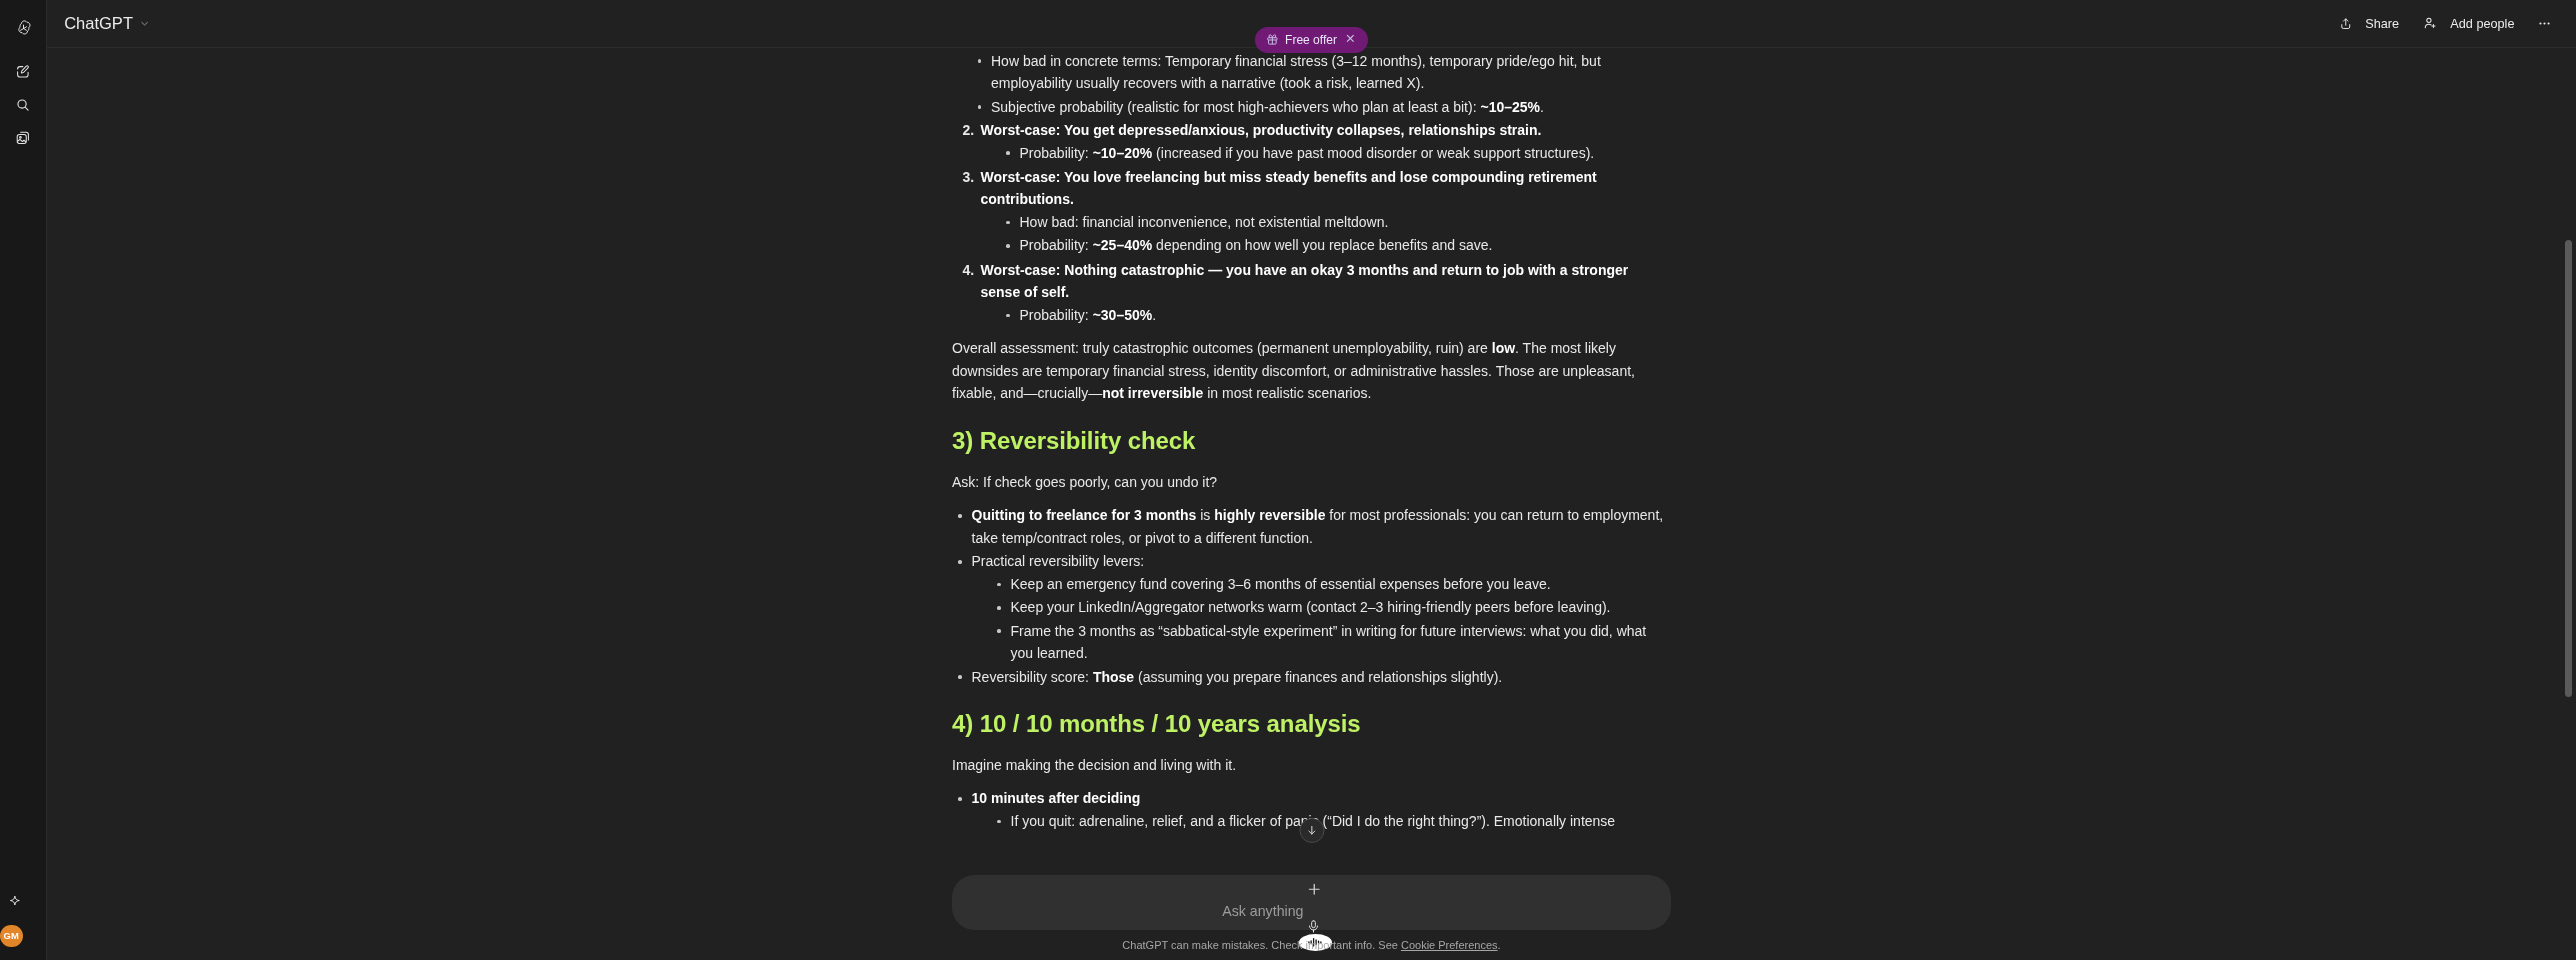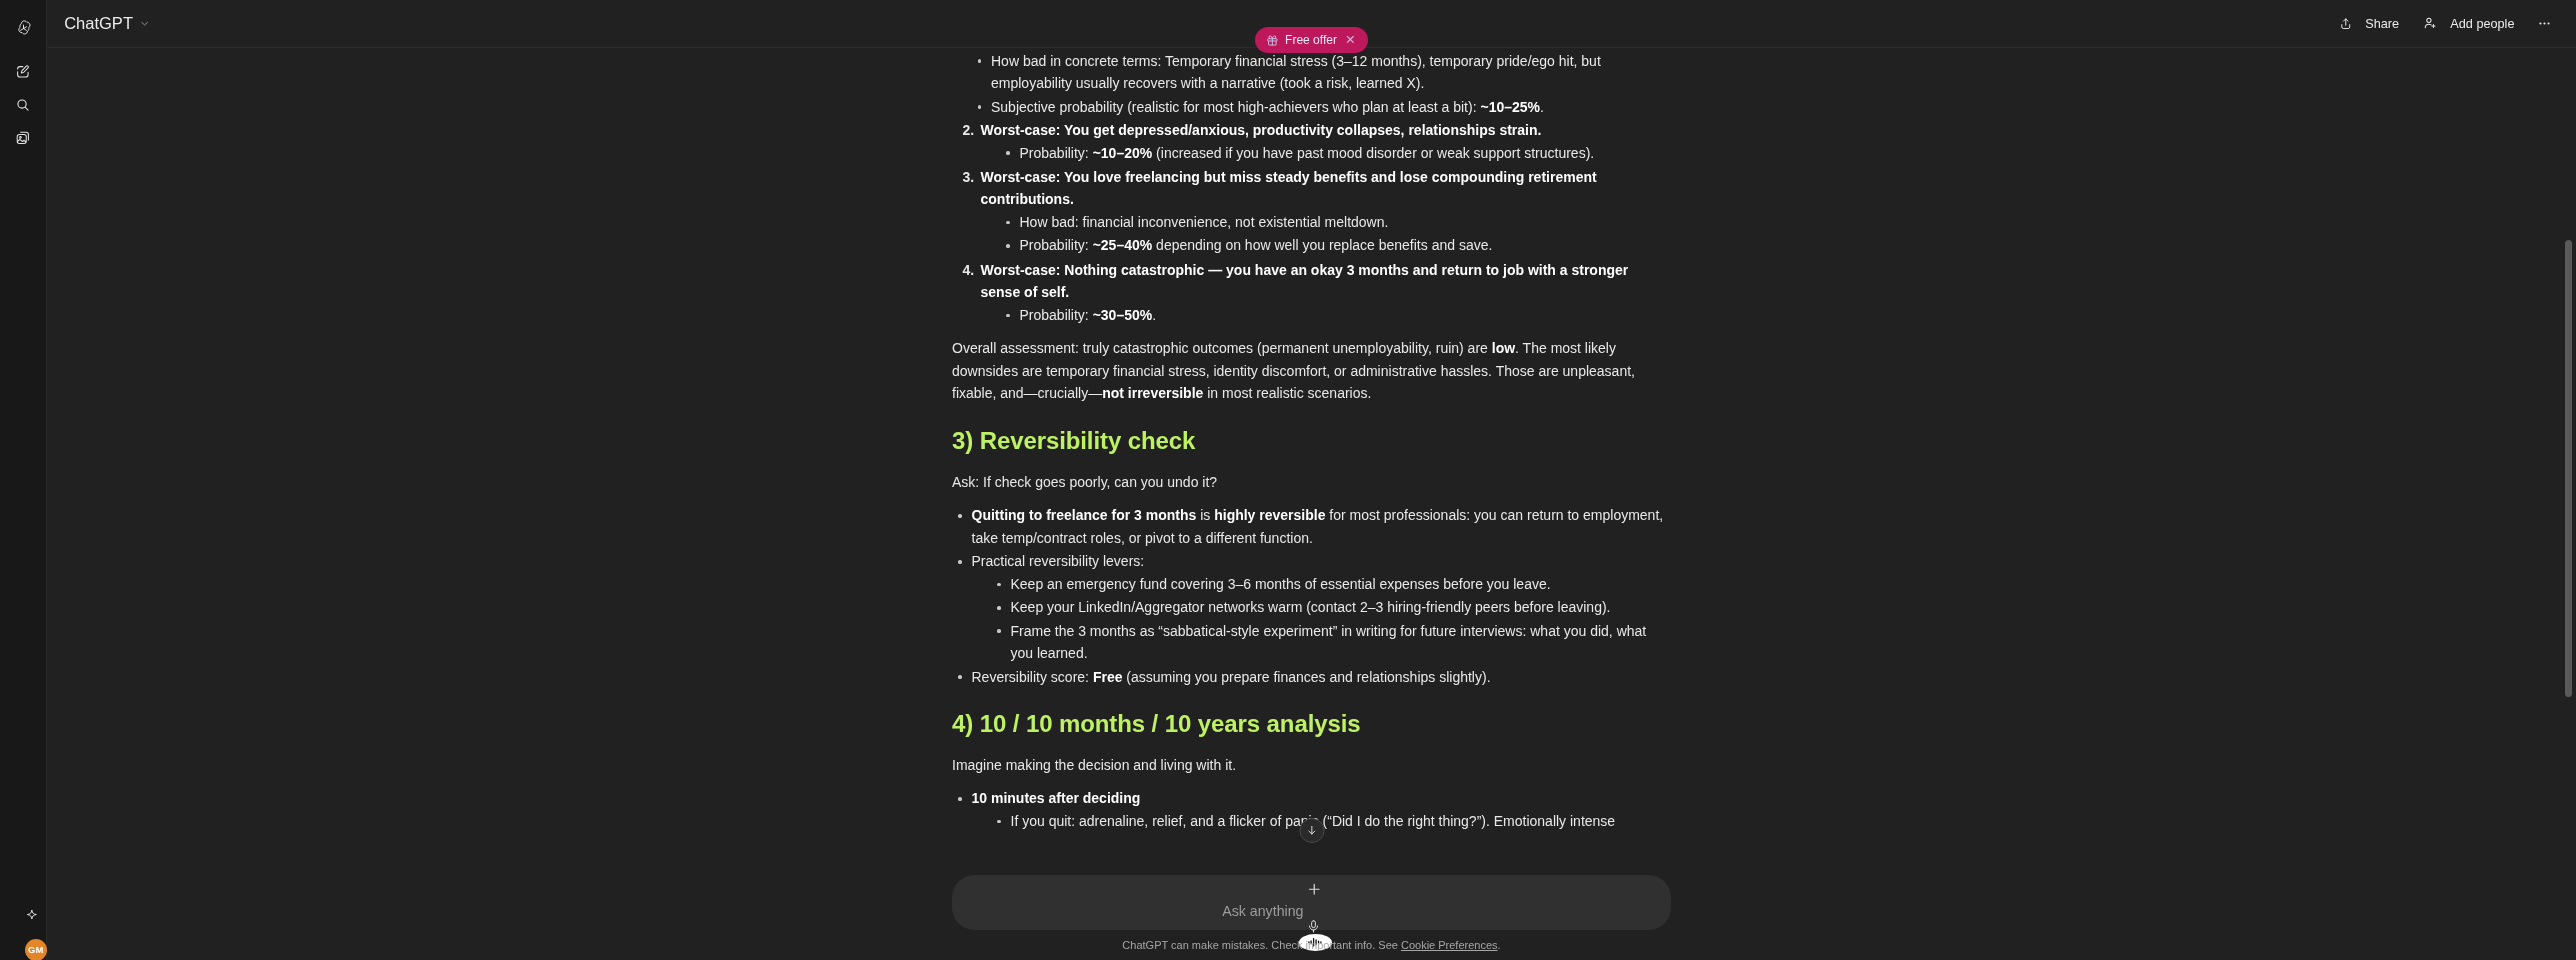--- a/index.html
+++ b/index.html
@@ -20,21 +20,21 @@
     flex: 0 0 47px;
     position: relative;
   }
   .sb-logo { margin-top: 13.5px; width: 30px; height: 30px; display:flex; align-items:center; justify-content:center; border-radius:6px; }
   .sb-btn {
     width: 30px; height: 30px; border-radius: 6.7px;
     display: flex; align-items: center; justify-content: center;
     cursor: pointer;
   }
   .sb-group { margin-top: 13.5px; display:flex; flex-direction:column; gap: 3px; align-items:center; }
-  .sb-bottom { position: absolute; bottom: 0; left: 0; width: 47px; display:flex; flex-direction:column; align-items:flex-end; gap: 7.5px; }
+  .sb-bottom { position: absolute; bottom: 14px; left: 0; width: 47px; display:flex; flex-direction:column; align-items:flex-start; gap: 7.5px; }
   .avatar {
     width: 22.5px; height: 22.5px; border-radius: 50%;
     background: #e3862a; color: #fff;
     font-size: 9.4px; font-weight: 600;
     display:flex; align-items:center; justify-content:center;
     letter-spacing: 0.1px; cursor: pointer;
   }
 
   
   .main { flex: 1 1 auto; position: relative; height: 961px; background: #212121; }
@@ -48,22 +48,22 @@
   .brand {
     display: flex; align-items: center; gap: 6px;
     margin-left: 9px; padding: 5.2px 8.2px; border-radius: 6.7px; cursor: pointer;
   }
   .brand-name { font-size: 16.5px; color: #ececec; font-weight: 400; }
   .chev { color: #9b9b9b; display:flex; align-items:center; }
 
   .offer-wrap { position: absolute; left: 0; right: 0; top: 0; height: 48px; display:flex; align-items:center; justify-content:center; pointer-events:none; }
   .offer {
     pointer-events: auto;
-    display: inline-flex; align-items: flex-end; gap: 6.7px;
-    background: #be185d; color: #e9e8f7;
+    display: inline-flex; align-items: flex-start; gap: 6.7px;
+    background: #701a75; color: #e9e8f7;
     border-radius: 748px; padding: 6px 12px 6px 10.5px;
     font-size: 12px; font-weight: 500; cursor: pointer; margin-top: 32px;
   }
   .offer-x { color: #bfbdd8; font-size: 12.7px; line-height: 1; margin-left: 1.5px; cursor:pointer; }
 
   .topright { margin-left: auto; display: flex; align-items: center; gap: 3px; padding-right: 15px; }
   .tr-btn {
     display: inline-flex; align-items: center; gap: 13px;
     color: #ececec; font-size: 12.7px; padding: 6.7px 10.5px; border-radius: 6.7px;
     cursor: pointer; background: transparent; border: none; font-family: inherit;
@@ -313,21 +313,21 @@
           </li>
           <li>
             <span>Practical reversibility levers:</span>
             <ul class="dots-list sub2">
               <li><span>Keep an emergency fund covering 3–6 months of essential expenses before you leave.</span></li>
               <li><span>Keep your LinkedIn/Aggregator networks warm (contact 2–3 hiring-friendly peers before leaving).</span></li>
               <li><span>Frame the 3 months as “sabbatical-style experiment” in writing for future interviews: what you did, what you learned.</span></li>
             </ul>
           </li>
           <li>
-            <span>Reversibility score: </span><b>Free</b><span> (assuming you prepare finances and relationships slightly).</span>
+            <span>Reversibility score: </span><b>Those</b><span> (assuming you prepare finances and relationships slightly).</span>
           </li>
         </ul>
 
         <h2 class="sec">4) 10 / 10 months / 10 years analysis</h2>
         <p>Imagine making the decision and living with it.</p>
 
         <ul class="dots-list">
           <li>
             <b>10 minutes after deciding</b>
             <ul class="dots-list sub2">

